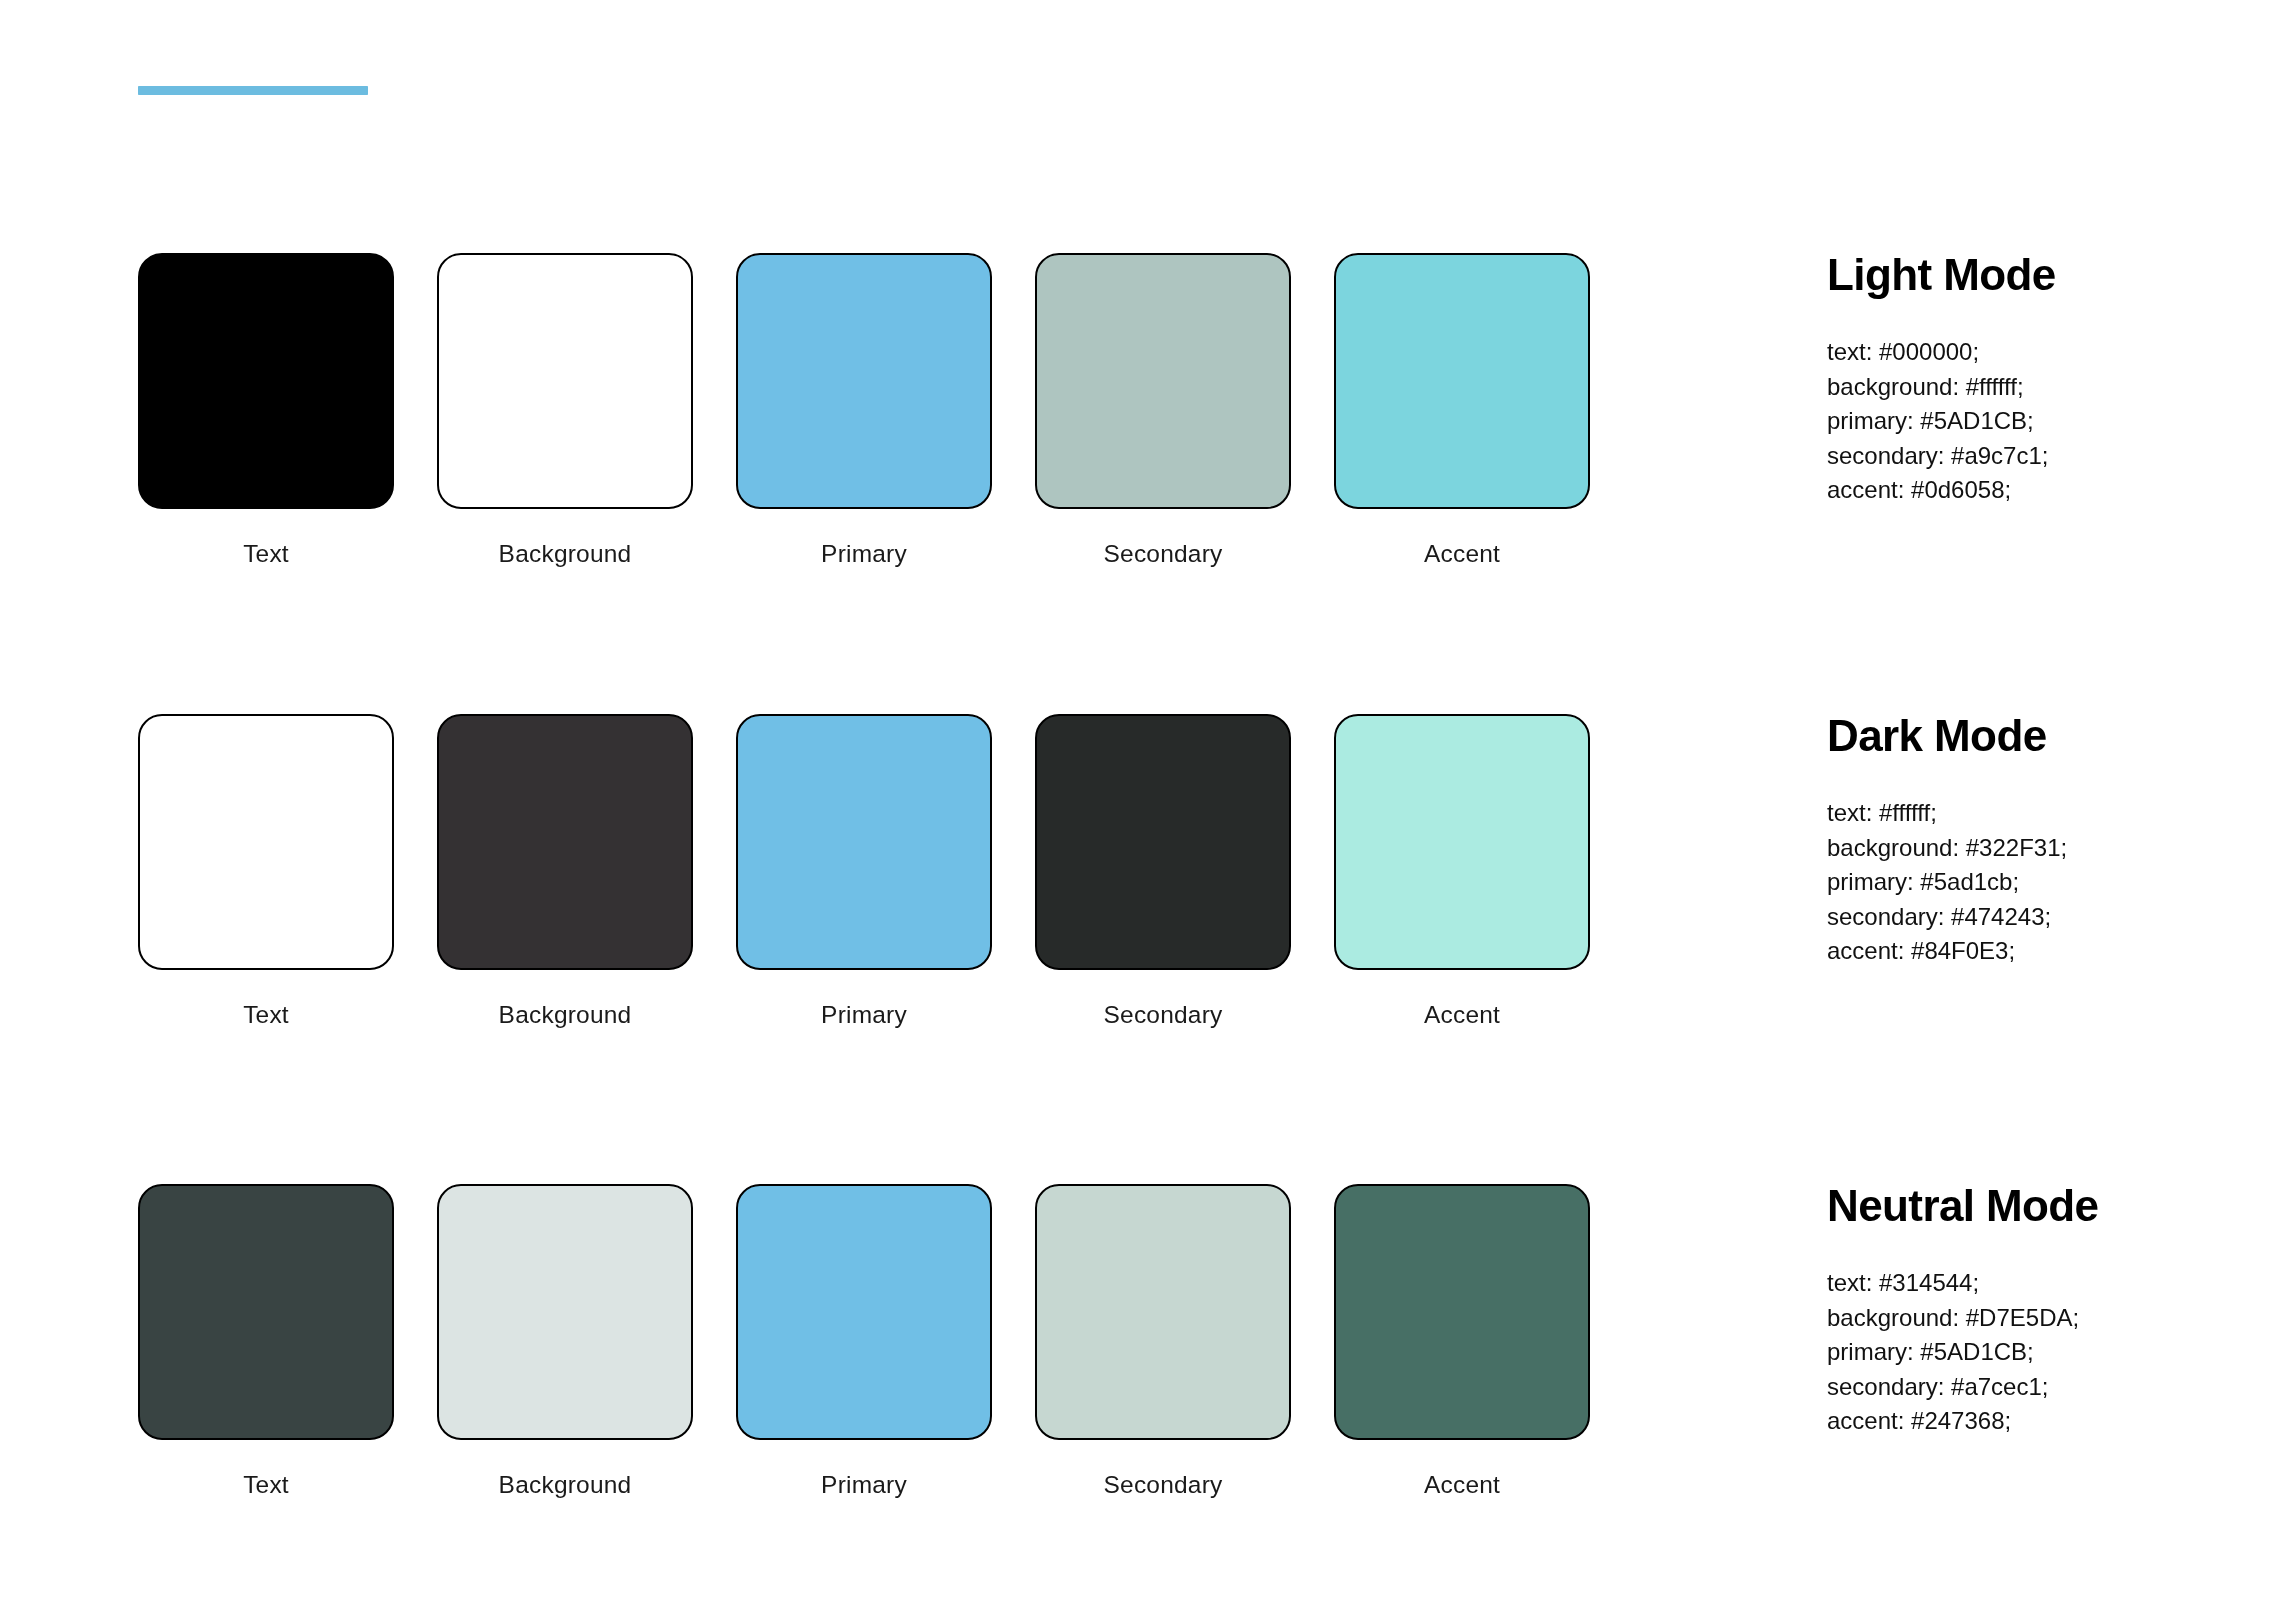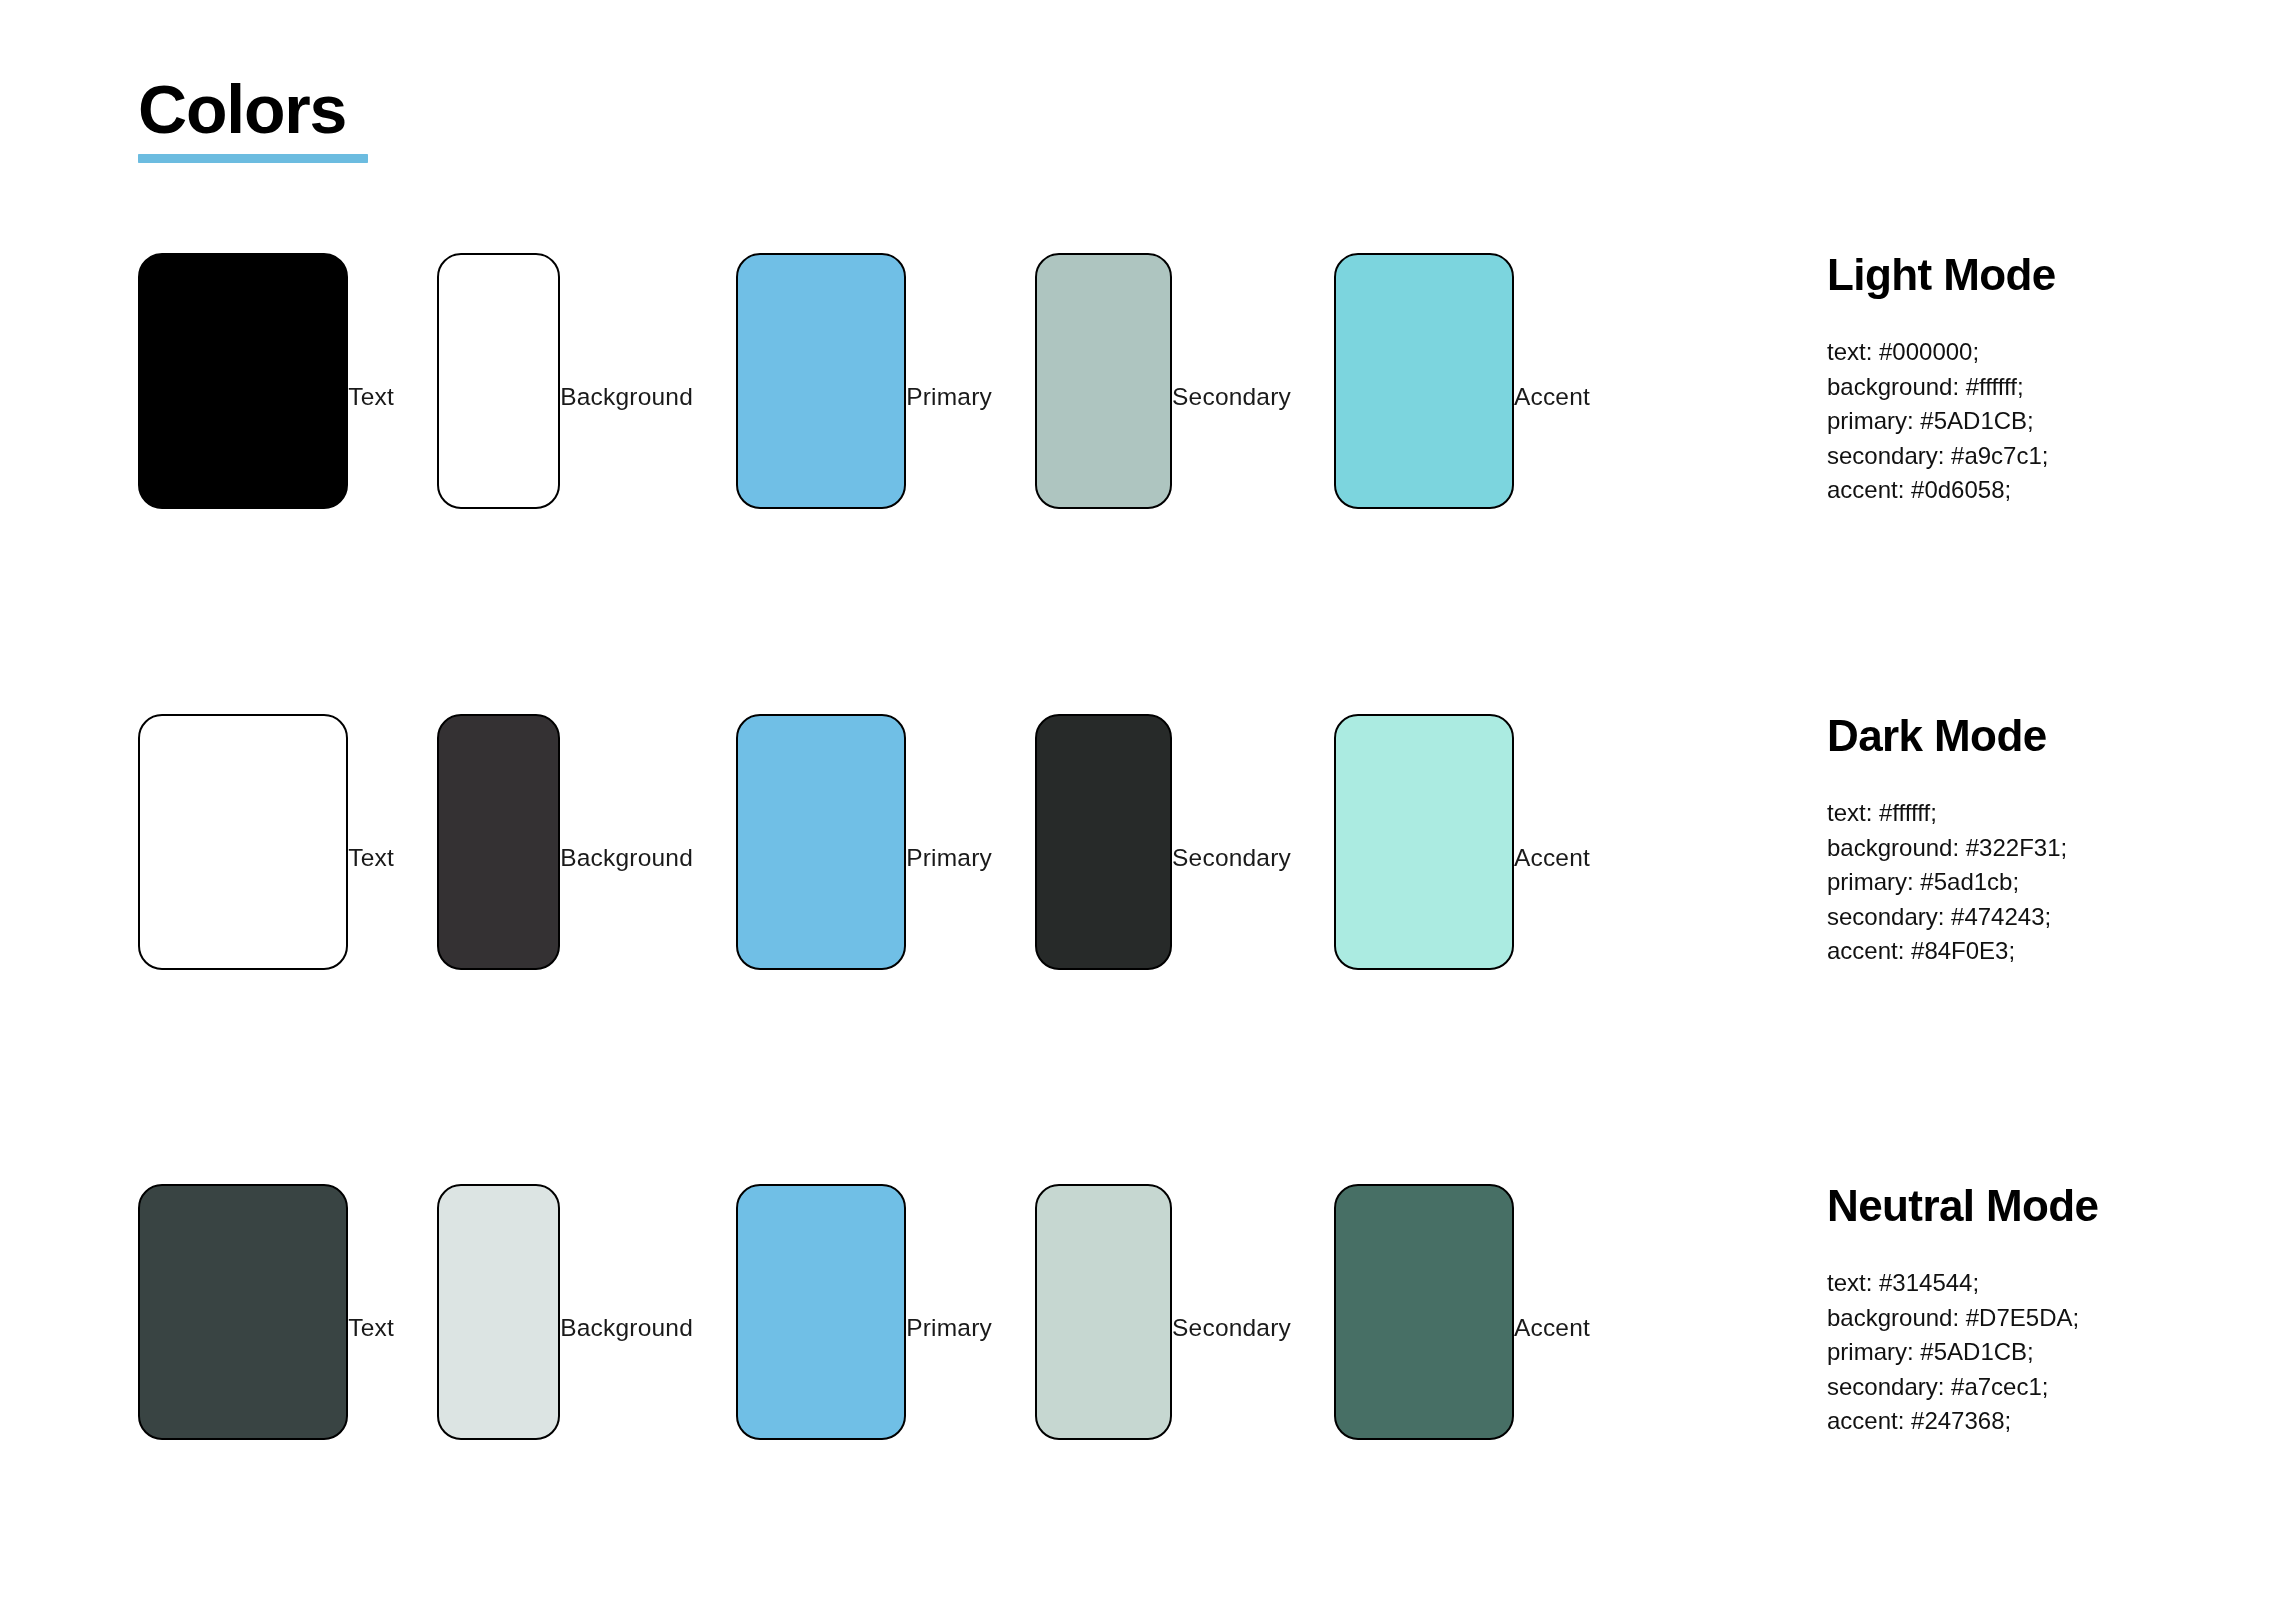--- a/index.html
+++ b/index.html
@@ -64,20 +64,21 @@
   .swatch-grid {
     position: absolute;
     left: 0;
     top: 0;
     display: flex;
     gap: 43px;
   }
   .swatch-cell {
     width: 256px;
     display: flex;
+    flex-direction: column;
     align-items: center;
   }
   .swatch {
     width: 256px;
     height: 256px;
     border-radius: 24px;
     border: 2.4px solid #000000;
     box-sizing: border-box;
   }
   .swatch-caption {
@@ -117,21 +118,20 @@
     display: block;
     white-space: nowrap;
   }
 </style>
 </head>
 <body>
 
 <div class="page">
 
   <div class="title-block">
-    <span class="page-title">Colors</span>
     <div class="title-underline"></div>
   </div>
 
   <div class="rows" id="palette-rows">
       <div class="palette-row row-0">
         <div class="swatch-grid">
           <div class="swatch-cell">
             <div class="swatch" style="background: rgb(0, 0, 0);"></div>
             <div class="swatch-caption">Text</div>
           </div>

